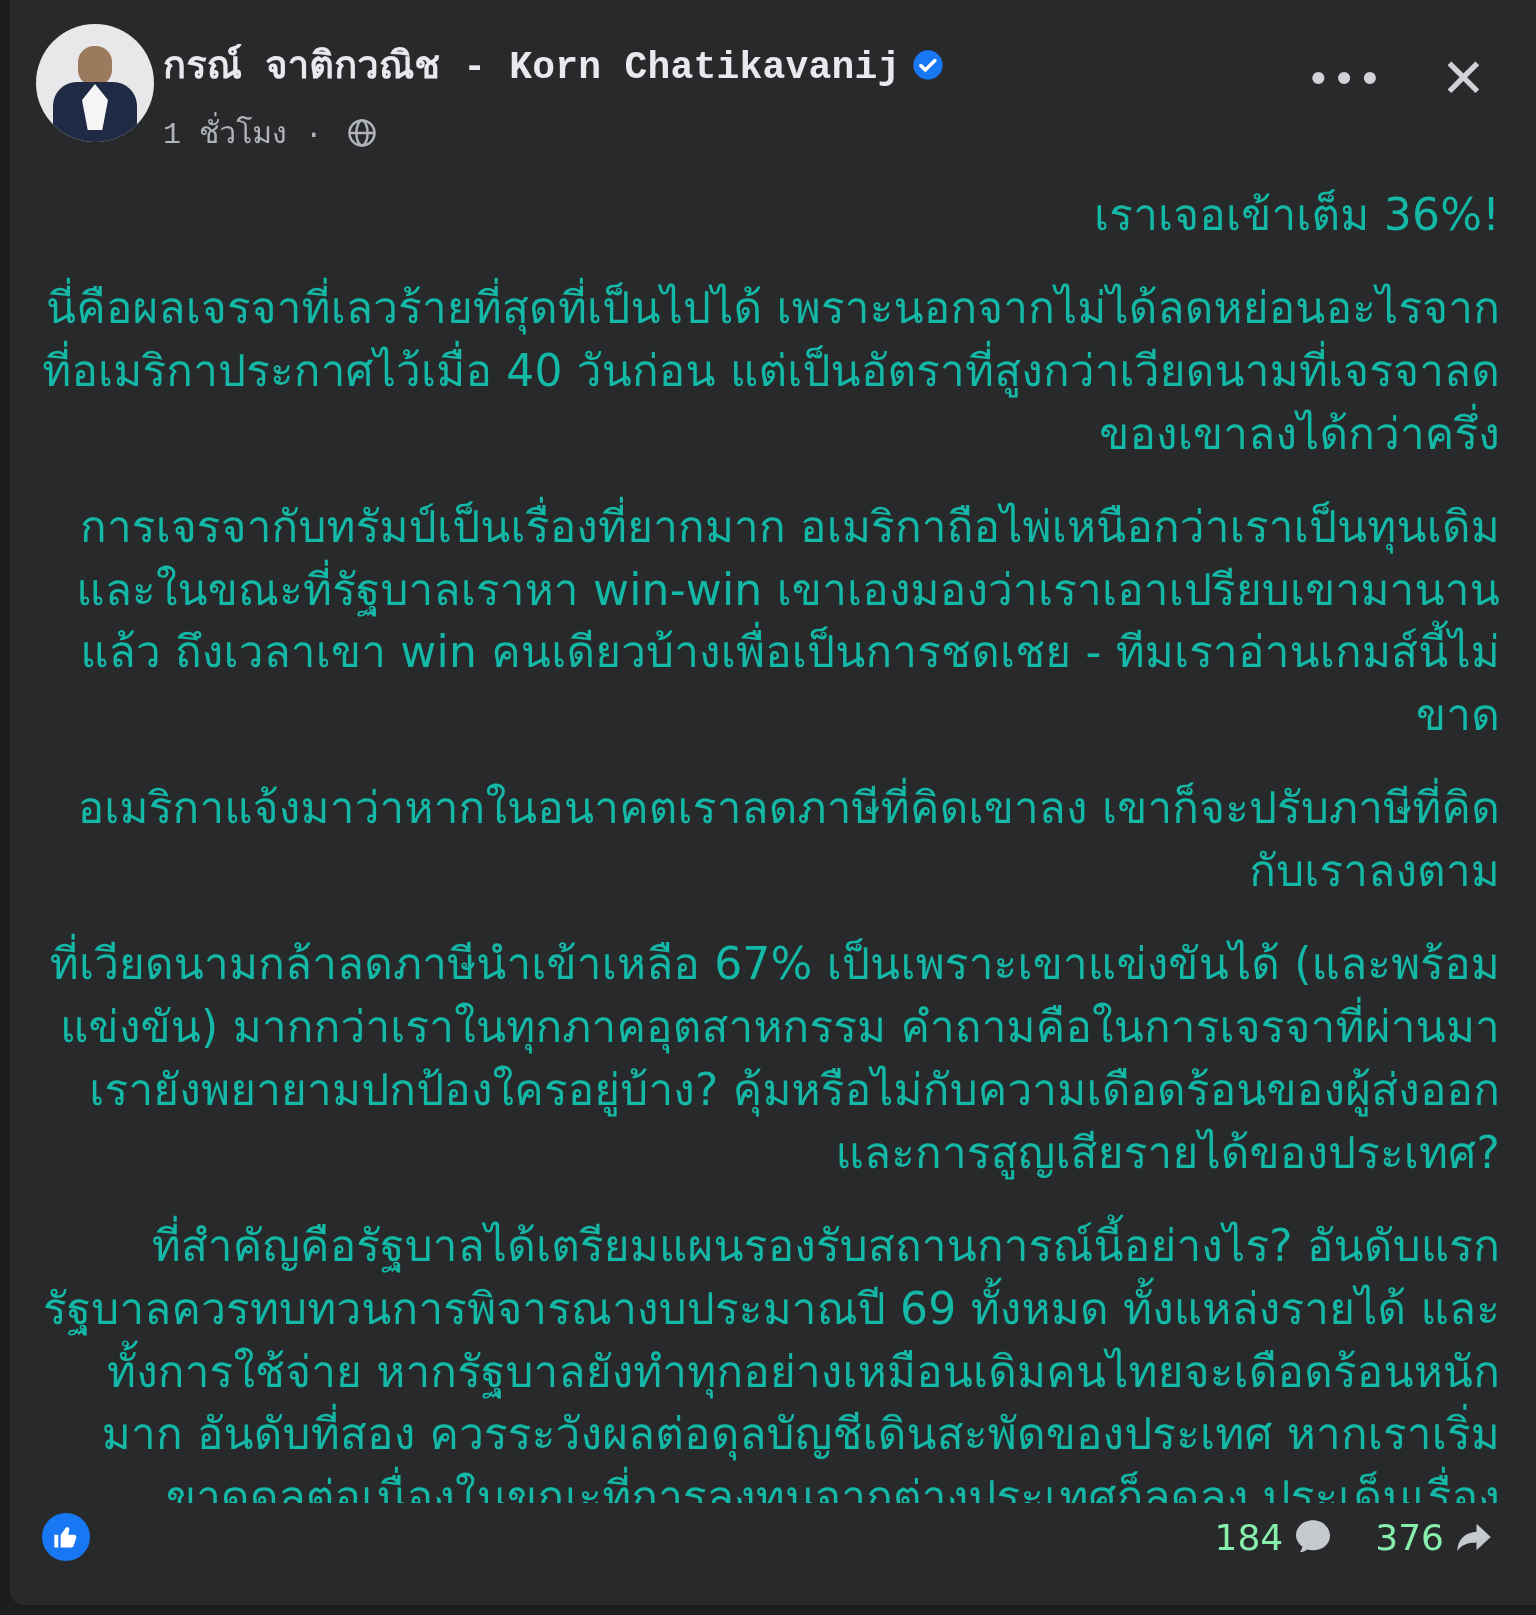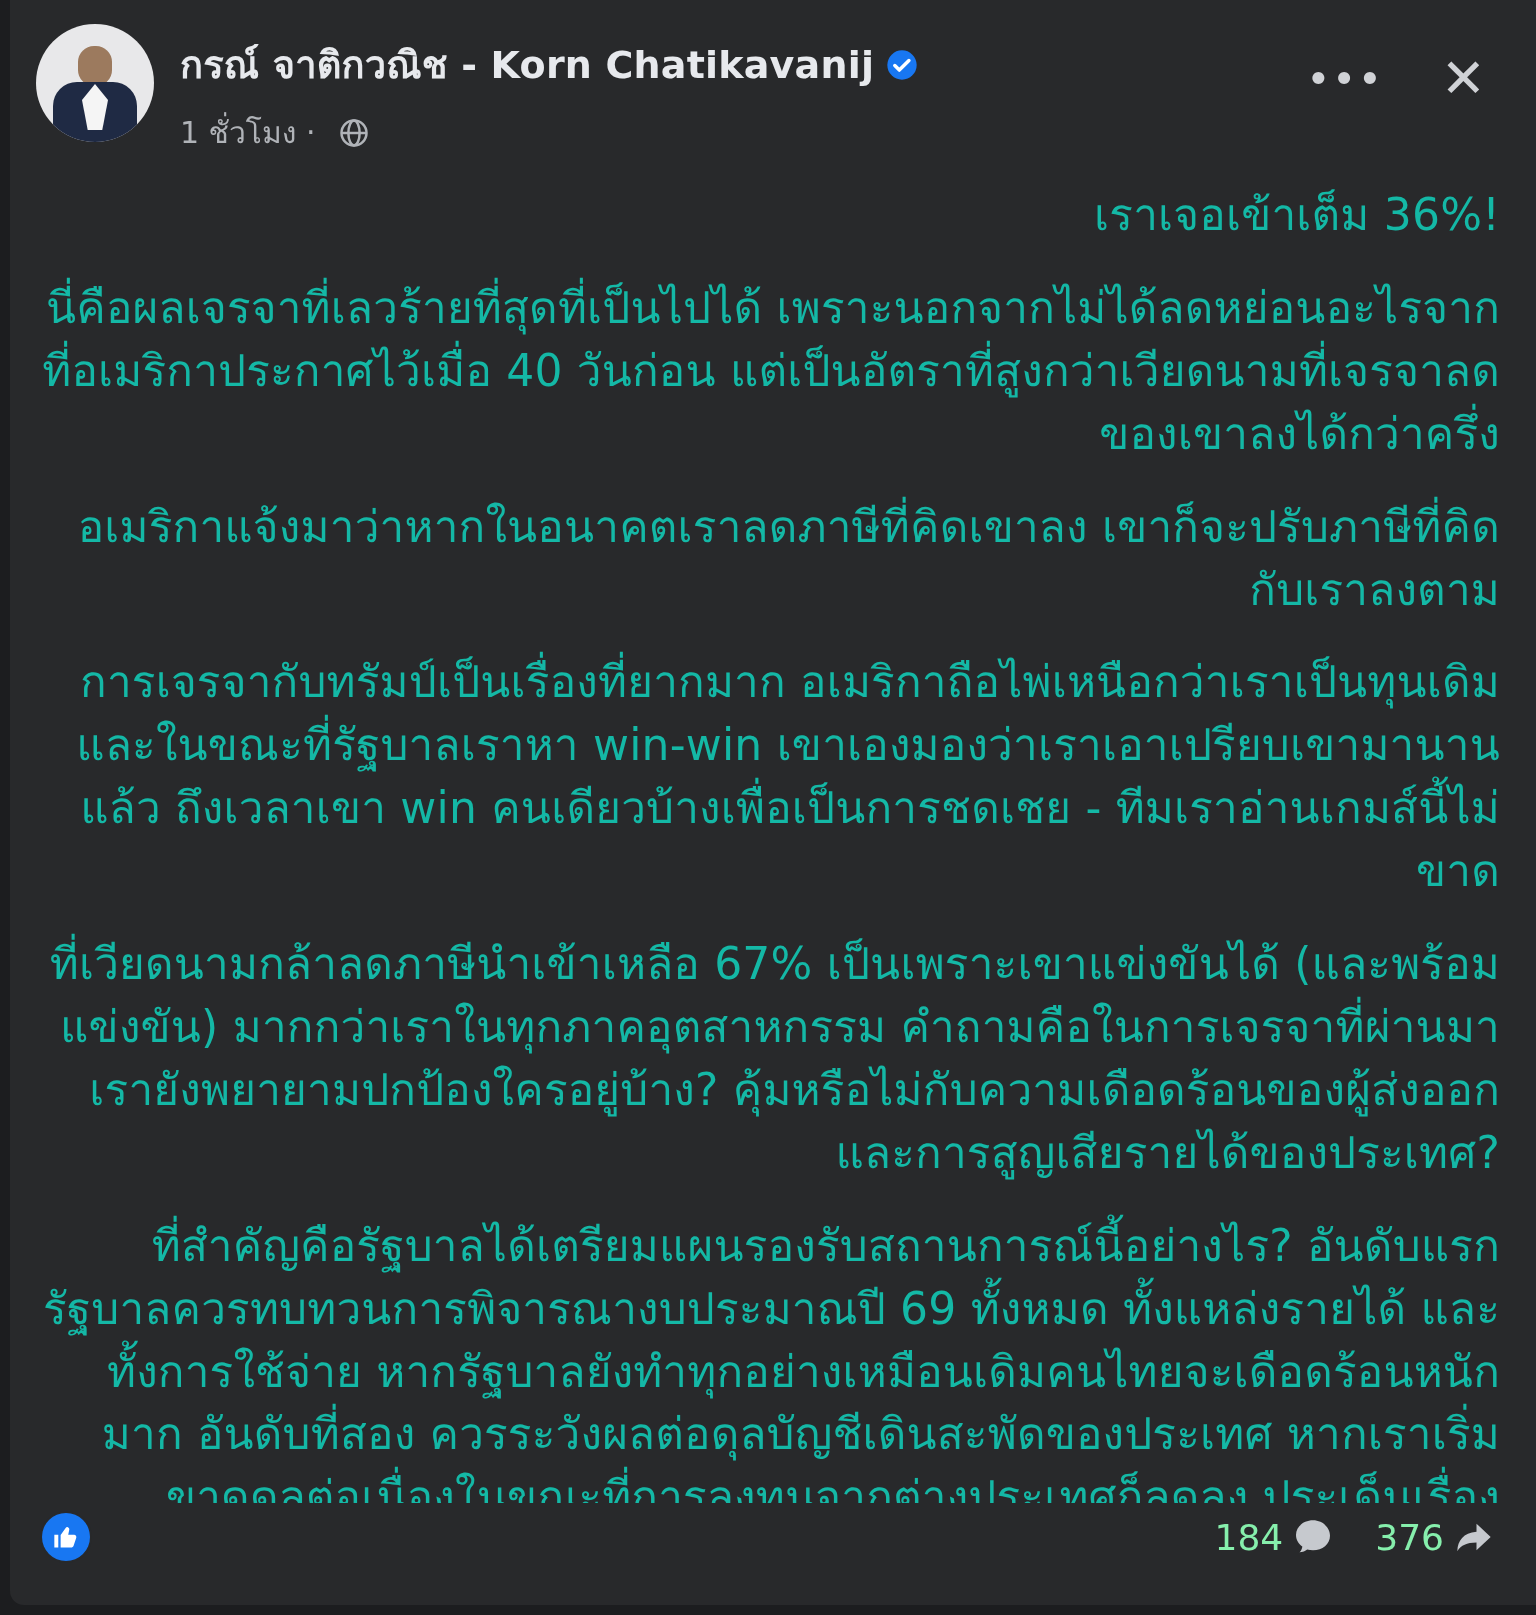--- a/index.html
+++ b/index.html
@@ -30,21 +30,21 @@
   }
   .avatar .torso{
     position:absolute;left:50%;top:58px;transform:translateX(-50%);
     width:84px;height:70px;border-radius:24px 24px 0 0;background:#1f2a44;
   }
   .avatar .shirt{
     position:absolute;left:50%;top:60px;transform:translateX(-50%);
     width:26px;height:46px;background:#f5f5f5;
     clip-path:polygon(50% 0,100% 35%,78% 100%,22% 100%,0 35%);
   }
-  .h-text{margin-left:26px;padding-top:10px;min-width:0;}
+  .h-text{margin-left:9px;padding-top:10px;min-width:0;font-family:Liberation Mono, monospace;}
   .name-row{display:flex;align-items:center;gap:12px;}
   .name{
     color:#e7e9ed;font-size:38px;font-weight:700;letter-spacing:.2px;
     white-space:nowrap;cursor:pointer;
   }
   .badge{width:32px;height:32px;flex:0 0 auto;}
   .sub-row{
     margin-top:14px;display:flex;align-items:center;gap:24px;
     color:#b0b3b8;font-size:30px;
   }
@@ -120,22 +120,22 @@
     </div>
     <div class="h-actions">
       <span class="more-btn">•••</span>
       <span class="close-btn">✕</span>
     </div>
   </div>
 
   <div class="post-body">
       <p>เราเจอเข้าเต็ม 36%!</p>
       <p>นี่คือผลเจรจาที่เลวร้ายที่สุดที่เป็นไปได้ เพราะนอกจากไม่ได้ลดหย่อนอะไรจากที่อเมริกาประกาศไว้เมื่อ 40 วันก่อน แต่เป็นอัตราที่สูงกว่าเวียดนามที่เจรจาลดของเขาลงได้กว่าครึ่ง</p>
+      <p>การเจรจากับทรัมป์เป็นเรื่องที่ยากมาก อเมริกาถือไพ่เหนือกว่าเราเป็นทุนเดิม และในขณะที่รัฐบาลเราหา win-win เขาเองมองว่าเราเอาเปรียบเขามานานแล้ว ถึงเวลาเขา win คนเดียวบ้างเพื่อเป็นการชดเชย - ทีมเราอ่านเกมส์นี้ไม่ขาด</p>
       <p>อเมริกาแจ้งมาว่าหากในอนาคตเราลดภาษีที่คิดเขาลง เขาก็จะปรับภาษีที่คิดกับเราลงตาม</p>
-      <p>การเจรจากับทรัมป์เป็นเรื่องที่ยากมาก อเมริกาถือไพ่เหนือกว่าเราเป็นทุนเดิม และในขณะที่รัฐบาลเราหา win-win เขาเองมองว่าเราเอาเปรียบเขามานานแล้ว ถึงเวลาเขา win คนเดียวบ้างเพื่อเป็นการชดเชย - ทีมเราอ่านเกมส์นี้ไม่ขาด</p>
       <p>ที่เวียดนามกล้าลดภาษีนำเข้าเหลือ 67% เป็นเพราะเขาแข่งขันได้ (และพร้อมแข่งขัน) มากกว่าเราในทุกภาคอุตสาหกรรม คำถามคือในการเจรจาที่ผ่านมาเรายังพยายามปกป้องใครอยู่บ้าง?  คุ้มหรือไม่กับความเดือดร้อนของผู้ส่งออก และการสูญเสียรายได้ของประเทศ?</p>
       <p>ที่สำคัญคือรัฐบาลได้เตรียมแผนรองรับสถานการณ์นี้อย่างไร?  อันดับแรก รัฐบาลควรทบทวนการพิจารณางบประมาณปี 69 ทั้งหมด ทั้งแหล่งรายได้ และทั้งการใช้จ่าย หากรัฐบาลยังทำทุกอย่างเหมือนเดิมคนไทยจะเดือดร้อนหนักมาก อันดับที่สอง ควรระวังผลต่อดุลบัญชีเดินสะพัดของประเทศ หากเราเริ่มขาดดุลต่อเนื่องในขณะที่การลงทุนจากต่างประเทศก็ลดลง ประเด็นเรื่องเสถียรภาพจะเริ่มมีความสำคัญ  ในจังหวะนี้เราจะมีเลือกผู้ว่าแบงค์ชาติท่านใหม่พอดี วิสัยทัศน์และทัศนคติของผู้ว่าท่านใหม่จะมีผลต่อความเชื่อมั่นมาก</p>
     </div>
 
   <div class="footer">
     <div class="like-badge" style="background:#1877f2;">
       <svg viewBox="0 0 24 24">
         <path fill="#ffffff" d="M2 10h3.4v11H2zM7.4 21h8.9c1 0 1.9-.6 2.2-1.6l2.3-6.8c.4-1.3-.5-2.6-1.9-2.6h-5l.9-4.2c.2-.9-.3-1.9-1.2-2.2-.7-.2-1.5 0-1.9.6L7.4 10.2V21z"></path>
       </svg>
     </div>

